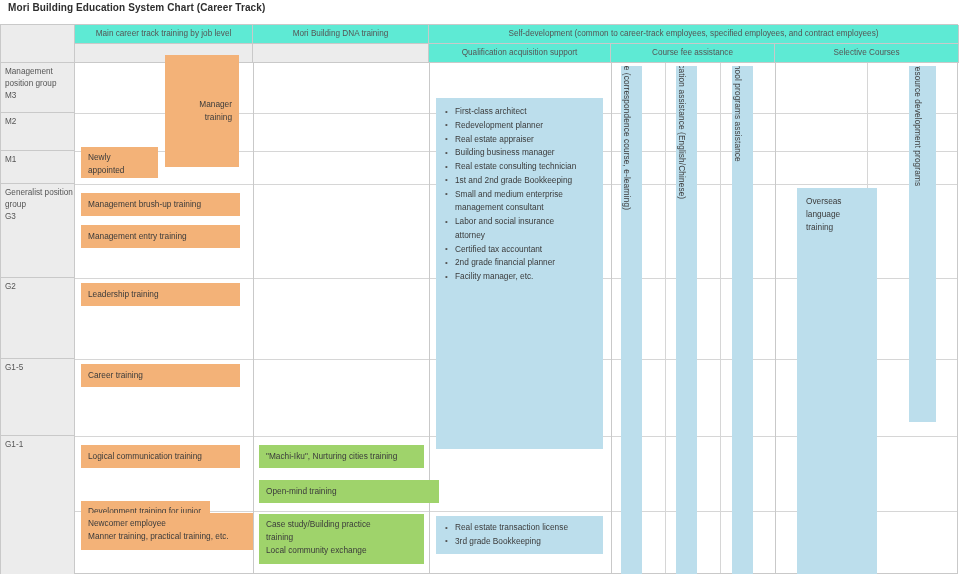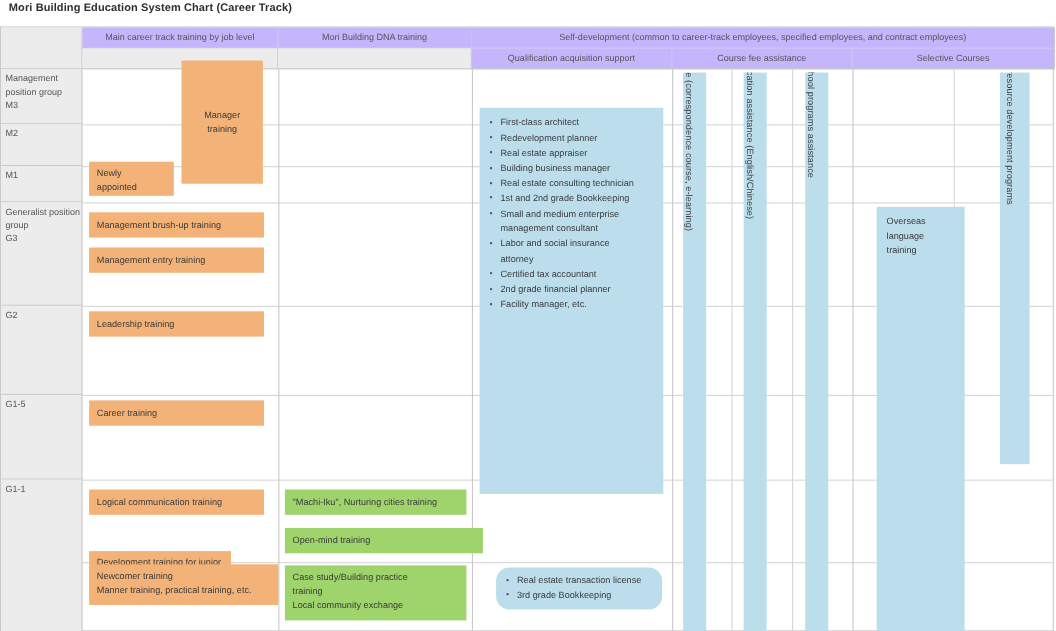--- a/index.html
+++ b/index.html
@@ -38,21 +38,21 @@
     top: 24px;
     width: 958px;
     height: 550px;
     border: 1px solid #c9c9c9;
     background: #ffffff;
   }
 
   
   .hdr {
     position: absolute;
-    background: #c4b5fd;
+    background: #5eead4;
     border-right: 1px solid #c9c9c9;
     border-bottom: 1px solid #c9c9c9;
     font-size: 8.2px;
     color: #555;
     display: flex;
     align-items: center;
     justify-content: center;
     text-align: center;
     line-height: 1.2;
     padding: 0 3px;
@@ -211,21 +211,21 @@
     <div class="rowline" style="top:486px;"></div>
 
     <div class="colline" style="left:252px;top:38px;"></div>
     <div class="colline" style="left:428px;top:38px;"></div>
     <div class="colline" style="left:610px;top:38px;"></div>
     <div class="colline" style="left:774px;top:38px;"></div>
     <div class="colline soft" style="left:664px;top:38px;"></div>
     <div class="colline soft" style="left:719px;top:38px;"></div>
     <div class="colline soft" style="left:866px;top:38px;"></div>
 
-    <div class="box orange center-both" style="left:164px;top:30px;width:74px;height:112px;text-align:center;">
+    <div class="box orange center-both" style="left:164px;top:30px;width:74px;height:112px;text-align:right;">
       <span>Manager training</span>
     </div>
 
     <div class="box orange" style="left:80px;top:122px;width:77px;height:31px;">
       <div>Newly</div>
       <div>appointed</div>
     </div>
 
     <div class="box orange center-v" style="left:80px;top:168px;width:159px;height:23px;">
       <span>Management brush-up training</span>
@@ -246,21 +246,21 @@
     <div class="box orange center-v" style="left:80px;top:420px;width:159px;height:23px;">
       <span>Logical communication training</span>
     </div>
 
     <div class="box orange" style="left:80px;top:476px;width:129px;height:33px;">
       <div>Development training for junior</div>
       <div>employee</div>
     </div>
 
     <div class="box orange" style="left:80px;top:488px;width:172px;height:37px;">
-      <div>Newcomer training</div>
+      <div>Newcomer employee</div>
       <div>Manner training, practical training, etc.</div>
     </div>
 
     <div class="box green center-v" style="left:258px;top:420px;width:165px;height:23px;">
       <span>"Machi-Iku", Nurturing cities training</span>
     </div>
 
     <div class="box green center-v" style="left:258px;top:455px;width:180px;height:23px;">
       <span>Open-mind training</span>
     </div>
@@ -282,21 +282,21 @@
         <li>Small and medium enterprise</li>
         <li class="cont">management consultant</li>
         <li>Labor and social insurance</li>
         <li class="cont">attorney</li>
         <li>Certified tax accountant</li>
         <li>2nd grade financial planner</li>
         <li>Facility manager, etc.</li>
       </ul>
     </div>
 
-    <div class="box blue" style="left:450px;top:491px;width:151px;height:38px;padding:5px 8px;border-radius:12px;">
+    <div class="box blue" style="left:435px;top:491px;width:167px;height:38px;padding:5px 8px;">
       <ul class="bullets">
         <li>Real estate transaction license</li>
         <li>3rd grade Bookkeeping</li>
       </ul>
     </div>
 
     <div class="vbox" style="left:620px;top:41px;width:21px;height:509px;">
       <span class="vtext">Business skill acquisition assistance (correspondence course, e-learning)</span>
     </div>
 

